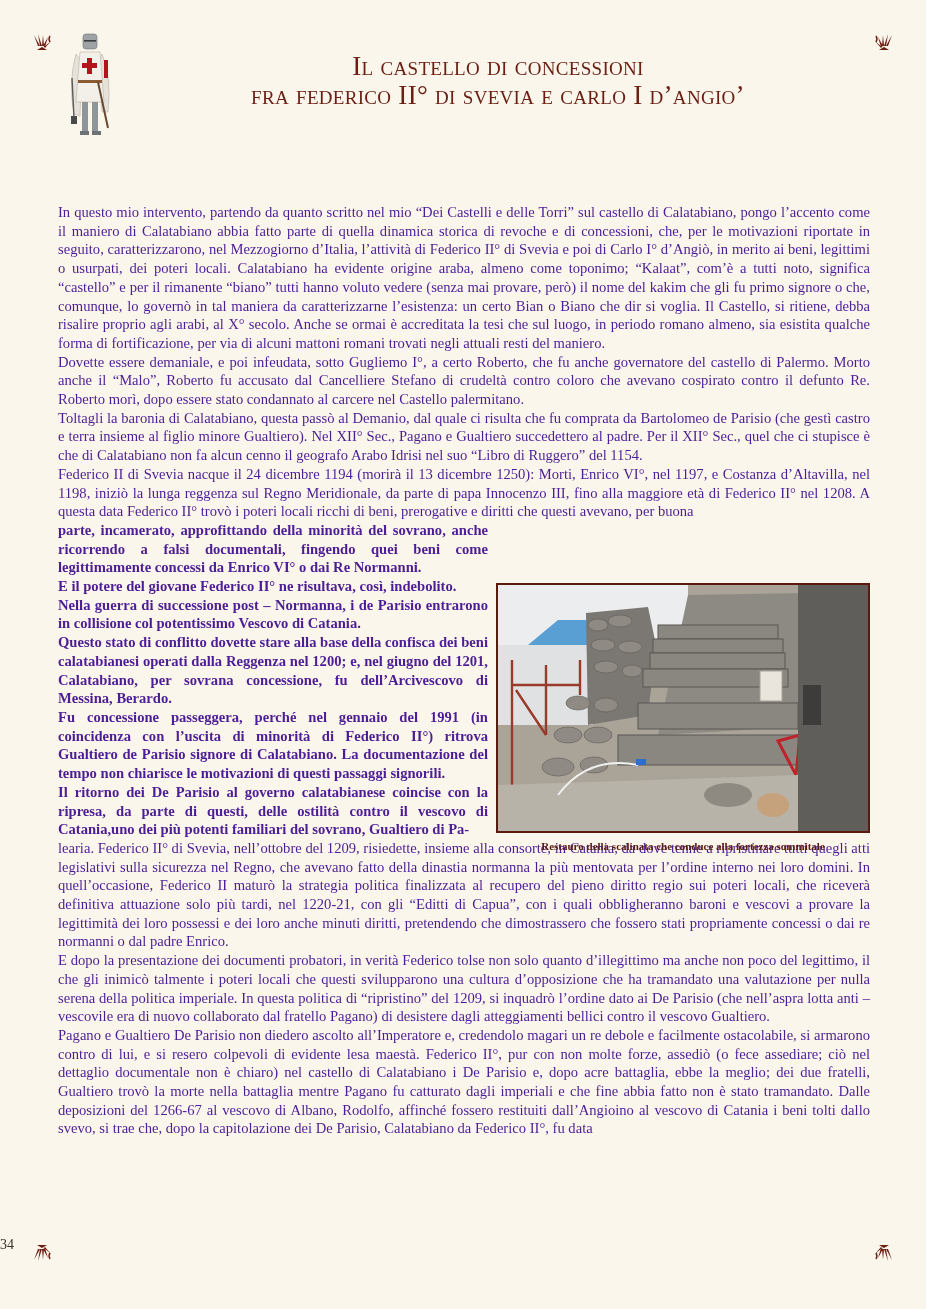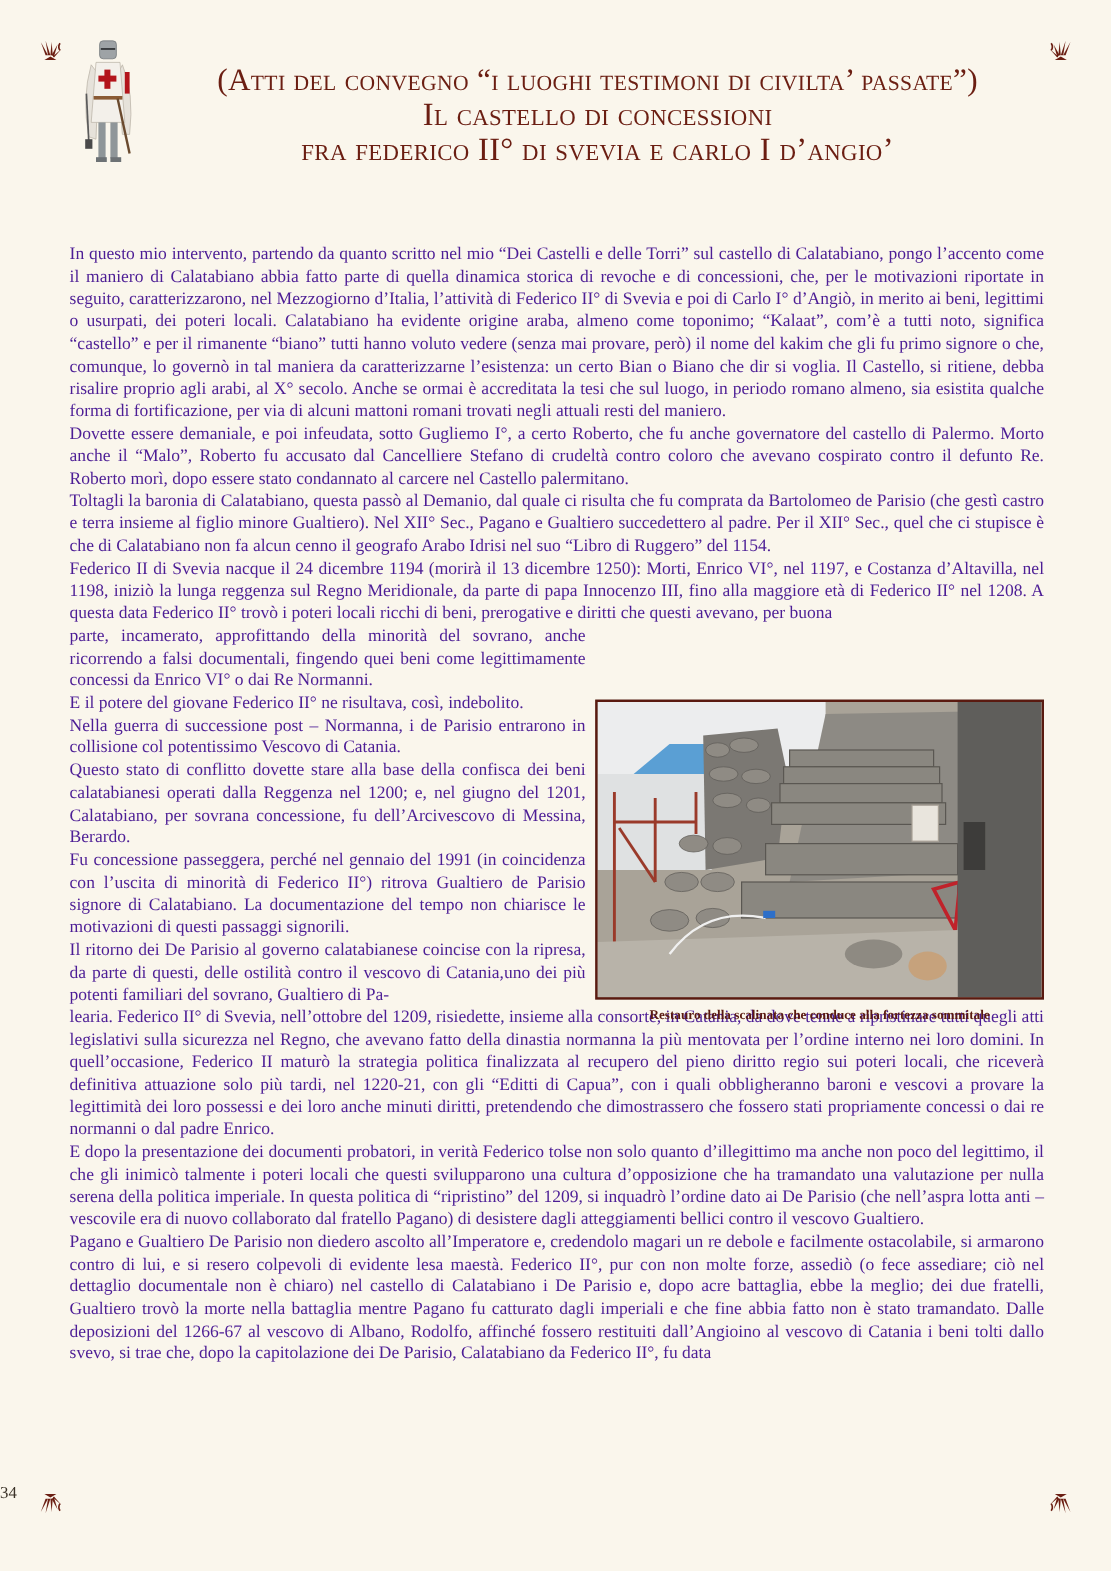--- a/index.html
+++ b/index.html
@@ -30,21 +30,21 @@
   }
   .h-line.l1 { font-size: 26px; }
   .author { margin-top: 6px; font-size: 20px; font-variant: small-caps; line-height: 28px; }
 
   .body-text {
     position: absolute; left: 58px; top: 203px; width: 812px;
     font-size: 14.6px; line-height: 18.7px; text-align: justify;
     color: #4c1d95;
   }
   .body-text p { margin: 0; }
-  .narrow { width: 430px; }
+  .narrow { width: 430px; font-weight: bold; }
 
   .figure {
     position: absolute; left: 496px; top: 583px; width: 374px;
   }
   .photo {
     width: 370px; height: 246px; border: 2px solid #5a1a10;
     position: relative; overflow: hidden; background: #b4ada2;
   }
   .caption {
     margin-top: 7px; text-align: center; font-size: 11px; font-weight: bold; color: #5a1a10;
@@ -122,21 +122,20 @@
     <line x1="10" y1="46" x2="12" y2="86" stroke="#5a5a5a" stroke-width="1.4"></line>
     <rect x="9" y="84" width="6" height="8" fill="#4a4a4a"></rect>
 
     <rect x="20" y="70" width="6" height="30" fill="#8f9699"></rect>
     <rect x="30" y="70" width="6" height="30" fill="#8f9699"></rect>
     <rect x="18" y="99" width="9" height="4" fill="#6d7275"></rect>
     <rect x="30" y="99" width="9" height="4" fill="#6d7275"></rect>
   </svg>
 
   <div class="header">
-    <div class="h-line l1">(Atti del convegno “i luoghi testimoni di civilta’ passate”)</div>
     <div class="h-line">Il castello di concessioni</div>
     <div class="h-line">fra federico II° di svevia e carlo I d’angio’</div>
   </div>
 
   <div class="body-text">
     <p>In questo mio intervento, partendo da quanto scritto nel mio “Dei Castelli e delle Torri” sul castello di Calatabiano, pongo l’accento come il maniero di Calatabiano abbia fatto parte di quella dinamica storica di revoche e di concessioni, che, per le motivazioni riportate in seguito, caratterizzarono, nel Mezzogiorno d’Italia, l’attività di Federico II° di Svevia e poi di Carlo I° d’Angiò, in merito ai beni, legittimi o usurpati, dei poteri locali. Calatabiano ha evidente origine araba, almeno come toponimo; “Kalaat”, com’è a tutti noto, significa “castello” e per il rimanente “biano” tutti hanno voluto vedere (senza mai provare, però) il nome del kakim che gli fu primo signore o che, comunque, lo governò in tal maniera da caratterizzarne l’esistenza: un certo Bian o Biano che dir si voglia. Il Castello, si ritiene, debba risalire proprio agli arabi, al X° secolo. Anche se ormai è accreditata la tesi che sul luogo, in periodo romano almeno, sia esistita qualche forma di fortificazione, per via di alcuni mattoni romani trovati negli attuali resti del maniero.</p>
     <p>Dovette essere demaniale, e poi infeudata, sotto Gugliemo I°, a certo Roberto, che fu anche governatore del castello di Palermo. Morto anche il “Malo”, Roberto fu accusato dal Cancelliere Stefano di crudeltà contro coloro che avevano cospirato contro il defunto Re. Roberto morì, dopo essere stato condannato al carcere nel Castello palermitano.</p>
     <p>Toltagli la baronia di Calatabiano, questa passò al Demanio, dal quale ci risulta che fu comprata da Bartolomeo de Parisio (che gestì castro e terra insieme al figlio minore Gualtiero). Nel XII° Sec., Pagano e Gualtiero succedettero al padre. Per il XII° Sec., quel che ci stupisce è che di Calatabiano non fa alcun cenno il geografo Arabo Idrisi nel suo “Libro di Ruggero” del 1154.</p>
     <p>Federico II di Svevia nacque il 24 dicembre 1194 (morirà il 13 dicembre 1250): Morti, Enrico VI°, nel 1197, e Costanza d’Altavilla, nel 1198, iniziò la lunga reggenza sul Regno Meridionale, da parte di papa Innocenzo III, fino alla maggiore età di Federico II° nel 1208. A questa data Federico II° trovò i poteri locali ricchi di beni, prerogative e diritti che questi avevano, per buona</p>
     <div class="narrow">

